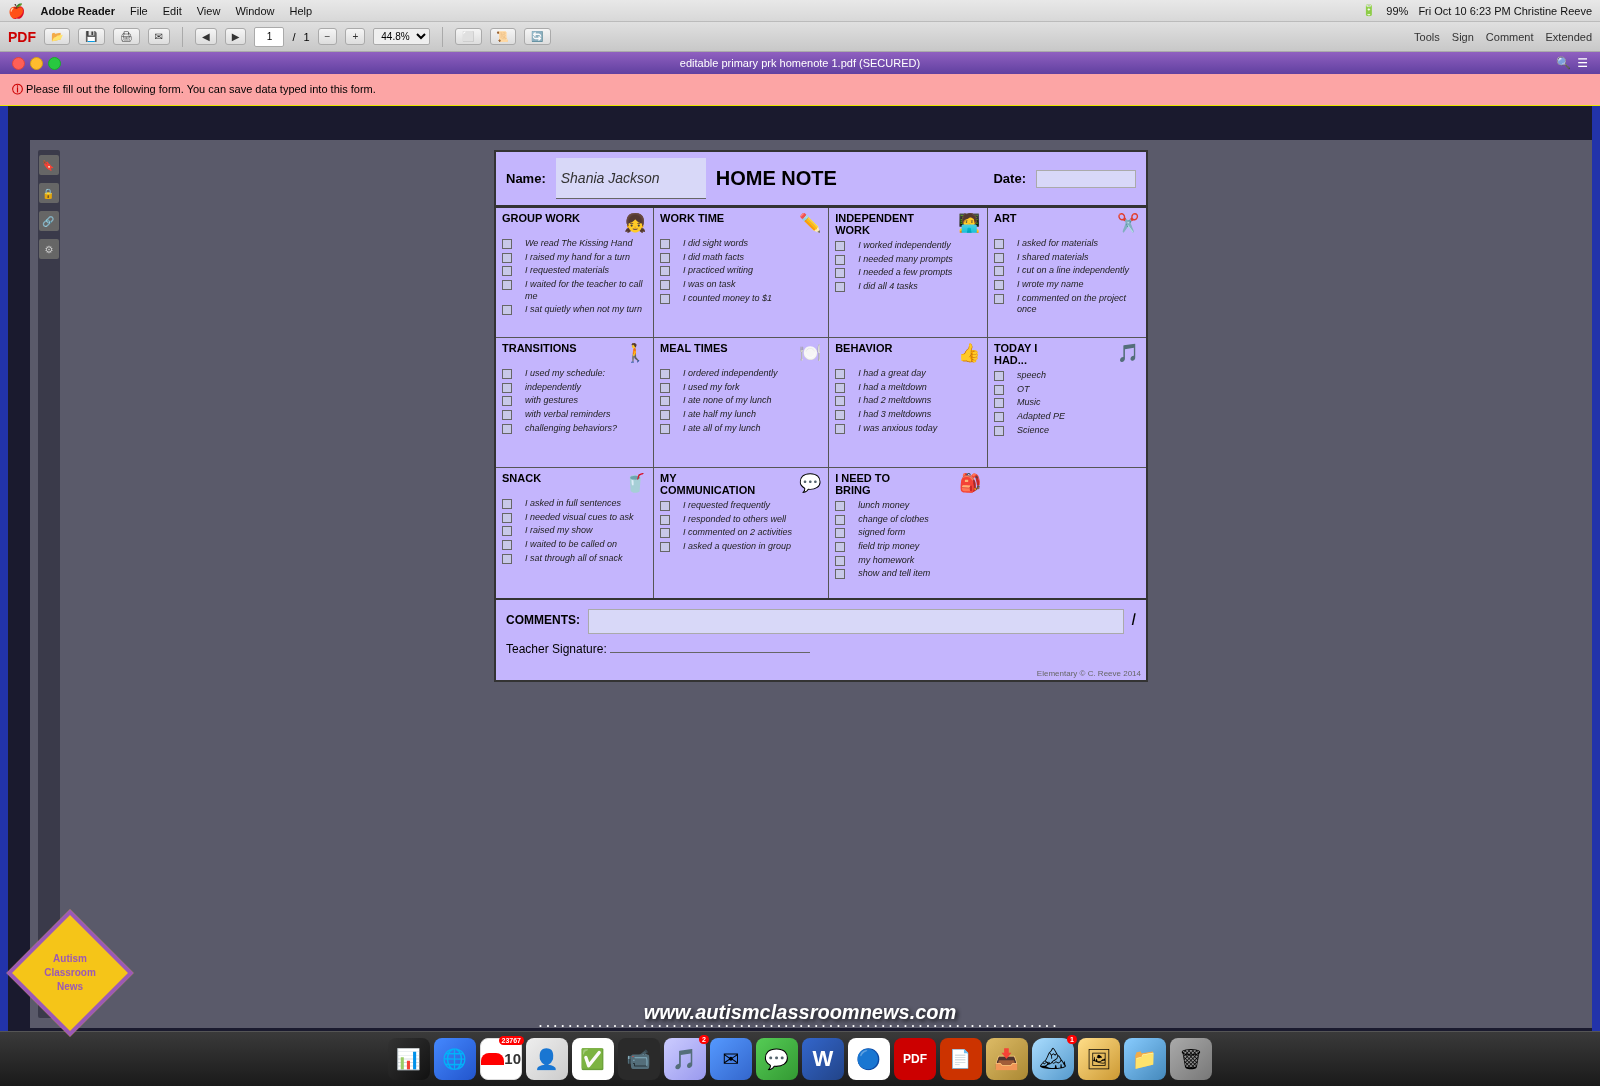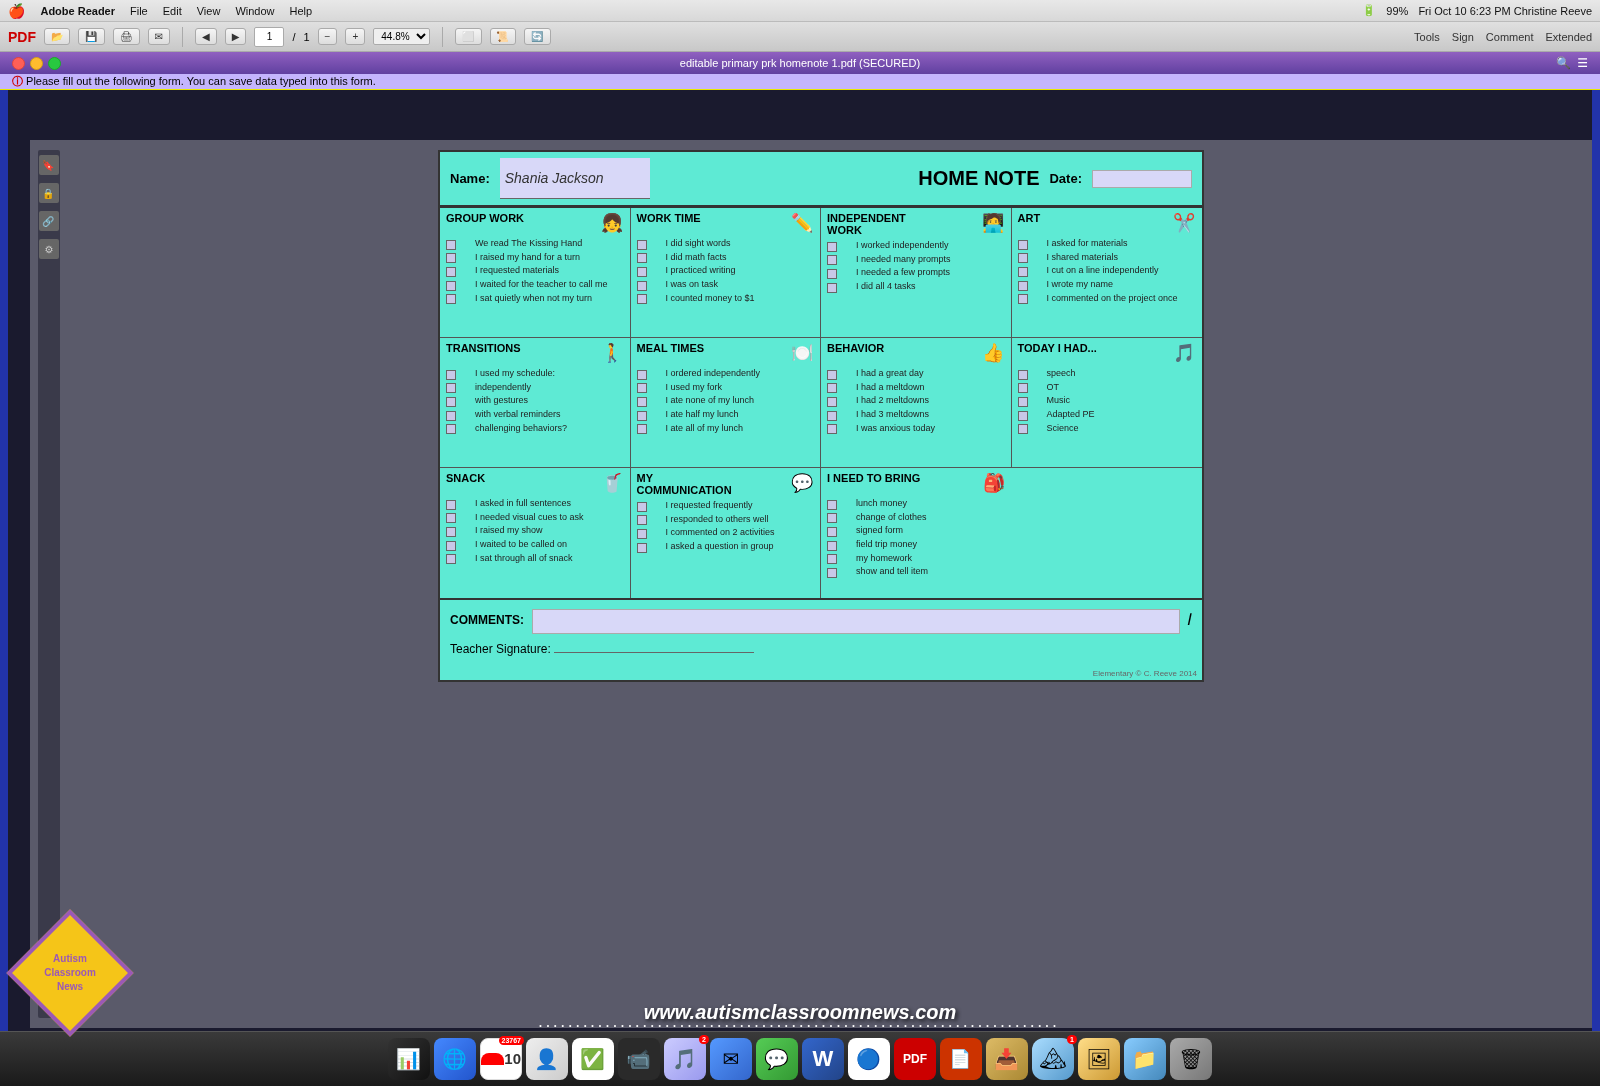--- a/index.html
+++ b/index.html
@@ -34,43 +34,43 @@
       font-size: 10px; border: 1px solid #aaa; border-radius: 2px; padding: 1px 3px;
     }
     .left-panel-icon {
       width: 20px; height: 20px; background: #666; border-radius: 2px;
       display: flex; align-items: center; justify-content: center;
       font-size: 10px; color: #ccc; cursor: pointer;
     }
 
     
     .home-note {
-      background: #5eead4;
-      width: 766px;
+      background: #c4b5fd;
+      width: 654px;
       border: 2px solid #333;
       font-family: Arial, sans-serif;
       position: relative;
     }
 
     
     .hn-header {
       display: flex;
       align-items: center;
       padding: 6px 10px;
       gap: 10px;
       border-bottom: 2px solid #333;
     }
     .hn-name-label { font-size: 13px; font-weight: bold; }
     .hn-name-value {
       font-size: 14px; color: #333; font-style: italic;
       border-bottom: 1px solid #666; min-width: 150px;
       background: #d8d8f8; padding: 12px 5px;
     }
     .hn-title {
-      font-size: 20px; font-weight: bold; flex: 1; text-align: right;
+      font-size: 20px; font-weight: bold; flex: 1; text-align: left;
     }
     .hn-date-label { font-size: 13px; font-weight: bold; }
     .hn-date-value {
       background: #d8d8f8; min-width: 100px; height: 18px;
       border: 1px solid #aaa; display: inline-block;
     }
 
     
     .hn-grid {
       display: grid;
@@ -85,21 +85,21 @@
     }
     .hn-cell:last-child, .hn-cell:nth-child(4n) { border-right: none; }
     .hn-cell-header {
       font-size: 11px; font-weight: bold; text-transform: uppercase;
       margin-bottom: 4px; display: flex; align-items: flex-start; justify-content: space-between; gap: 32px;
     }
     .hn-cell-icon {
       font-size: 18px; min-width: 35px; text-align: right;
     }
     .hn-item {
-      display: flex; align-items: flex-end; gap: 19px; margin-bottom: 2px;
+      display: flex; align-items: flex-start; gap: 13px; margin-bottom: 2px; font-style: italic;
     }
     .hn-checkbox {
       width: 10px; height: 10px; border: 1px solid #666;
       background: #c8c8e8; flex-shrink: 0; margin-top: 1px;
     }
     .hn-item-text { font-size: 9px; color: #222; line-height: 1.3; }
 
     
     .hn-comments {
       padding: 6px 10px;
@@ -189,22 +189,22 @@
       background: linear-gradient(to bottom, #e0e0e0, #c8c8c8);
       height: 30px;
       display: flex;
       align-items: center;
       padding: 0 8px;
       gap: 8px;
       border-bottom: 1px solid #aaa;
     }
 
     .notice-bar {
-      background: #c4b5fd;
-      padding: 0 12px;
+      background: #fca5a5;
+      padding: 8px 12px;
       font-size: 11px;
       border-bottom: 1px solid #e8e800;
     }
   </style>
 </head>
 <body>
 
 <div class="mac-menubar">
   <span style="font-size:14px;">🍎</span>
   <span style="font-weight:bold;">Adobe Reader</span>

